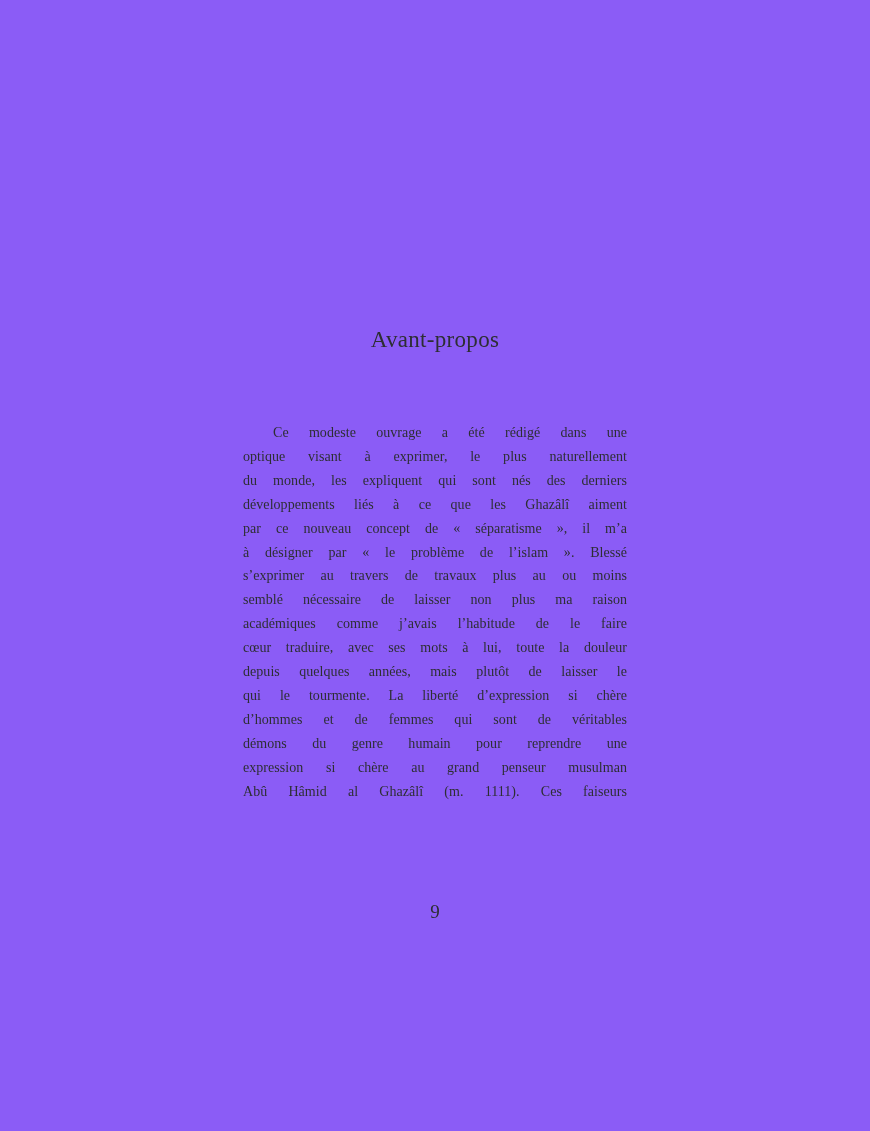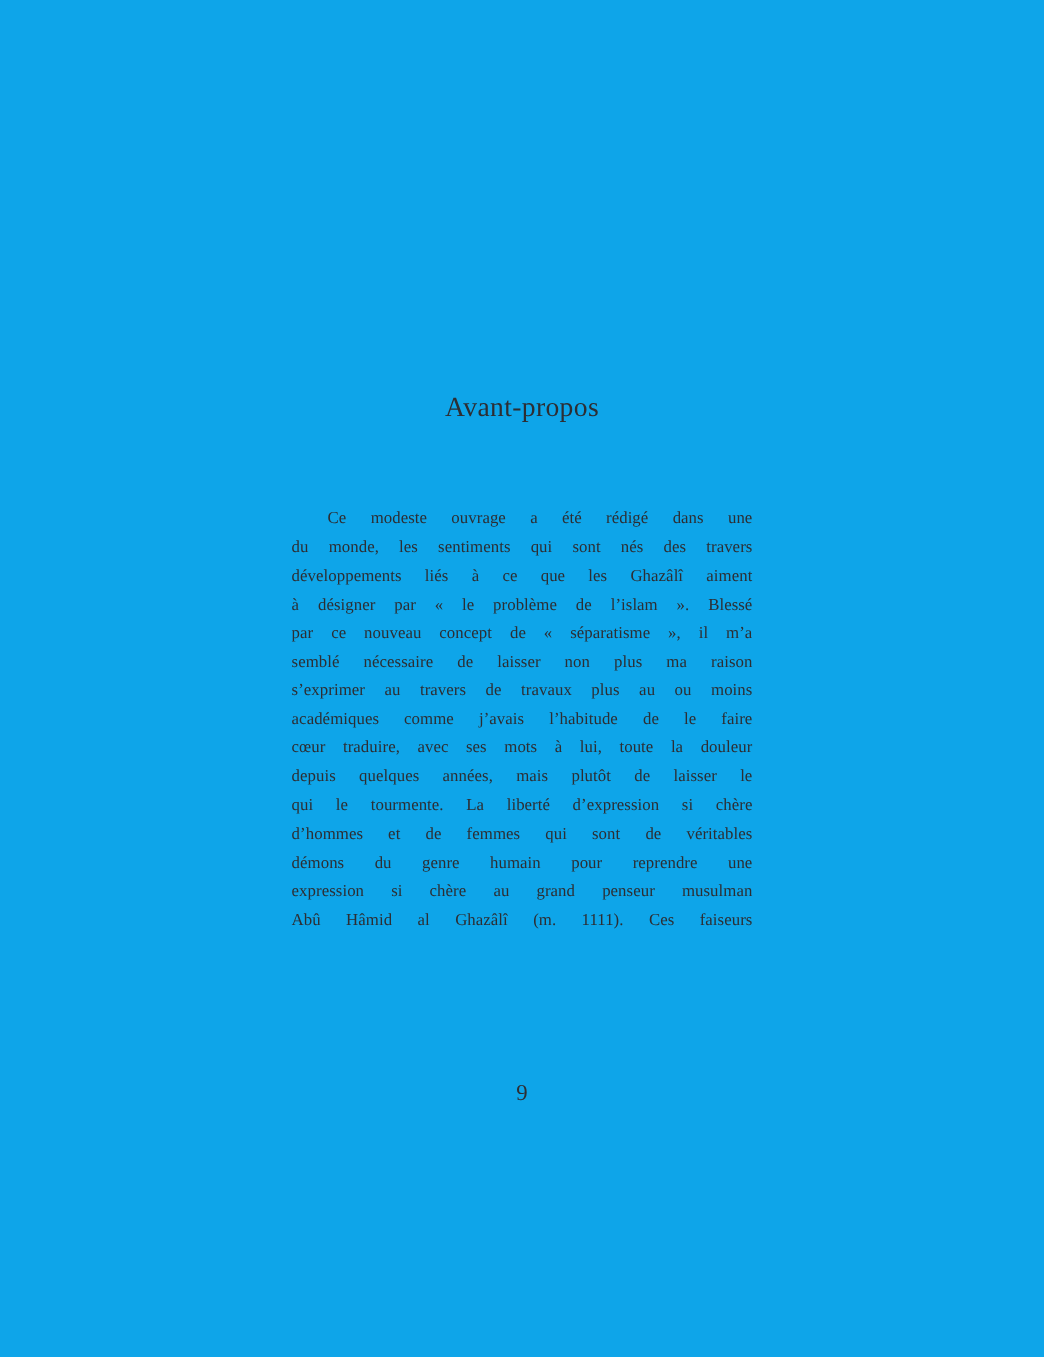--- a/index.html
+++ b/index.html
@@ -10,21 +10,21 @@
   body {
     width: 870px;
     height: 1131px;
     position: relative;
     overflow: hidden;
     font-family: "Liberation Serif", "DejaVu Serif", serif;
   }
   .book-page {
     position: absolute;
     inset: 0;
-    background: #0ea5e9;
+    background: #8b5cf6;
   }
   .chapter-title {
     position: absolute;
     top: 327px;
     left: 0;
     width: 100%;
     margin: 0;
     text-align: center;
     font-size: 23px;
     font-weight: 400;
@@ -64,26 +64,27 @@
   }
 </style>
 </head>
 <body>
 
 <div class="book-page">
   <h1 class="chapter-title">Avant-propos</h1>
 
   <div class="body-text" id="paragraph">
       <div class="line first">Ce modeste ouvrage a été rédigé dans une</div>
-      <div class="line">du monde, les sentiments qui sont nés des travers</div>
+      <div class="line">optique visant à exprimer, le plus naturellement</div>
+      <div class="line">du monde, les expliquent qui sont nés des derniers</div>
       <div class="line">développements liés à ce que les Ghazâlî aiment</div>
+      <div class="line">par ce nouveau concept de « séparatisme », il m’a</div>
       <div class="line">à désigner par « le problème de l’islam ». Blessé</div>
-      <div class="line">par ce nouveau concept de « séparatisme », il m’a</div>
+      <div class="line">s’exprimer au travers de travaux plus au ou moins</div>
       <div class="line">semblé nécessaire de laisser non plus ma raison</div>
-      <div class="line">s’exprimer au travers de travaux plus au ou moins</div>
       <div class="line">académiques comme j’avais l’habitude de le faire</div>
       <div class="line">cœur traduire, avec ses mots à lui, toute la douleur</div>
       <div class="line">depuis quelques années, mais plutôt de laisser le</div>
       <div class="line">qui le tourmente. La liberté d’expression si chère</div>
       <div class="line">d’hommes et de femmes qui sont de véritables</div>
       <div class="line">démons du genre humain pour reprendre une</div>
       <div class="line">expression si chère au grand penseur musulman</div>
       <div class="line">Abû Hâmid al Ghazâlî (m. 1111). Ces faiseurs</div>
     </div>
 

